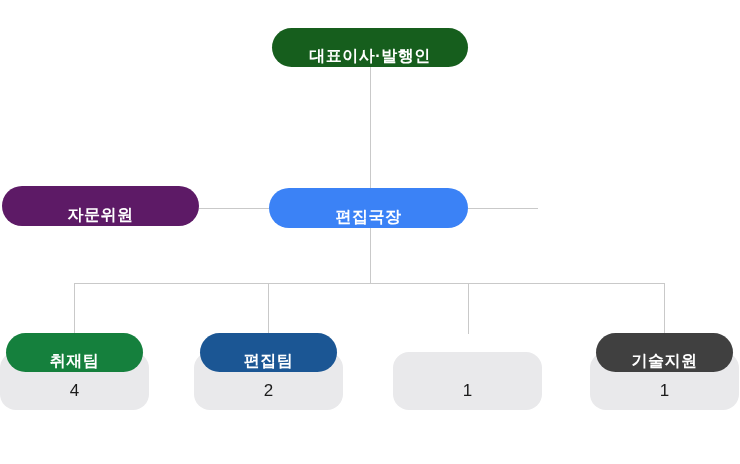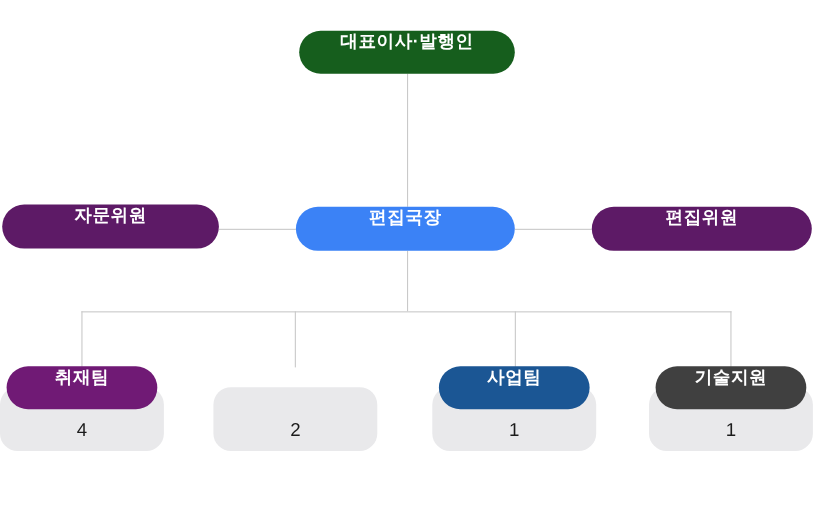--- a/index.html
+++ b/index.html
@@ -10,21 +10,21 @@
     background: #ffffff;
     overflow: hidden;
     font-family: "Liberation Sans", "DejaVu Sans", sans-serif;
   }
   .line { position: absolute; background: #c9c9c9; }
   .line.v { width: 1px; }
   .line.h { height: 1px; }
   .pill {
     position: absolute;
     display: flex;
-    align-items: flex-start;
+    align-items: flex-end;
     justify-content: center;
     color: #ffffff;
     font-weight: bold;
     font-size: 16px;
     border-radius: 20px;
     letter-spacing: 0.5px;
     white-space: nowrap;
   }
   .team-unit { position: absolute; top: 333px; width: 149px; height: 78px; }
   .count-box {
@@ -66,45 +66,42 @@
   </div>
 
   <div class="pill" style="left: 2px; top: 186px; width: 197px; height: 40px; background-color: rgb(93, 26, 102);">
     <span>자문위원</span>
   </div>
 
   <div class="pill" style="left: 269px; top: 188px; width: 199px; height: 40px; background-color: #3b82f6;">
     <span>편집국장</span>
   </div>
 
-  <div class="pill" style="left: 538px; top: 188px; width: 200px; height: 40px; background-color: rgb(93, 26, 102);">
-    <span>편집위원</span>
-  </div>
 
   <div class="team-unit" style="left:0px;">
     <div class="count-box" style="background-color: rgb(233, 233, 235);">
       <span style="color: rgb(27, 27, 27);">4</span>
     </div>
-    <div class="pill team-pill" style="background-color: #701a75;">
+    <div class="pill team-pill" style="background-color: #15803d;">
       <span>취재팀</span>
     </div>
   </div>
 
   <div class="team-unit" style="left:194px;">
     <div class="count-box" style="background-color: rgb(233, 233, 235);">
       <span style="color: rgb(27, 27, 27);">2</span>
     </div>
+    <div class="pill team-pill" style="background-color: rgb(27, 86, 148);">
+      <span>편집팀</span>
+    </div>
   </div>
 
   <div class="team-unit" style="left:393px;">
     <div class="count-box" style="background-color: rgb(233, 233, 235);">
       <span style="color: rgb(27, 27, 27);">1</span>
-    </div>
-    <div class="pill team-pill" style="background-color: rgb(27, 86, 148);">
-      <span>사업팀</span>
     </div>
   </div>
 
   <div class="team-unit" style="left:590px;">
     <div class="count-box" style="background-color: rgb(233, 233, 235);">
       <span style="color: rgb(27, 27, 27);">1</span>
     </div>
     <div class="pill team-pill" style="background-color: #404040;">
       <span>기술지원</span>
     </div>

